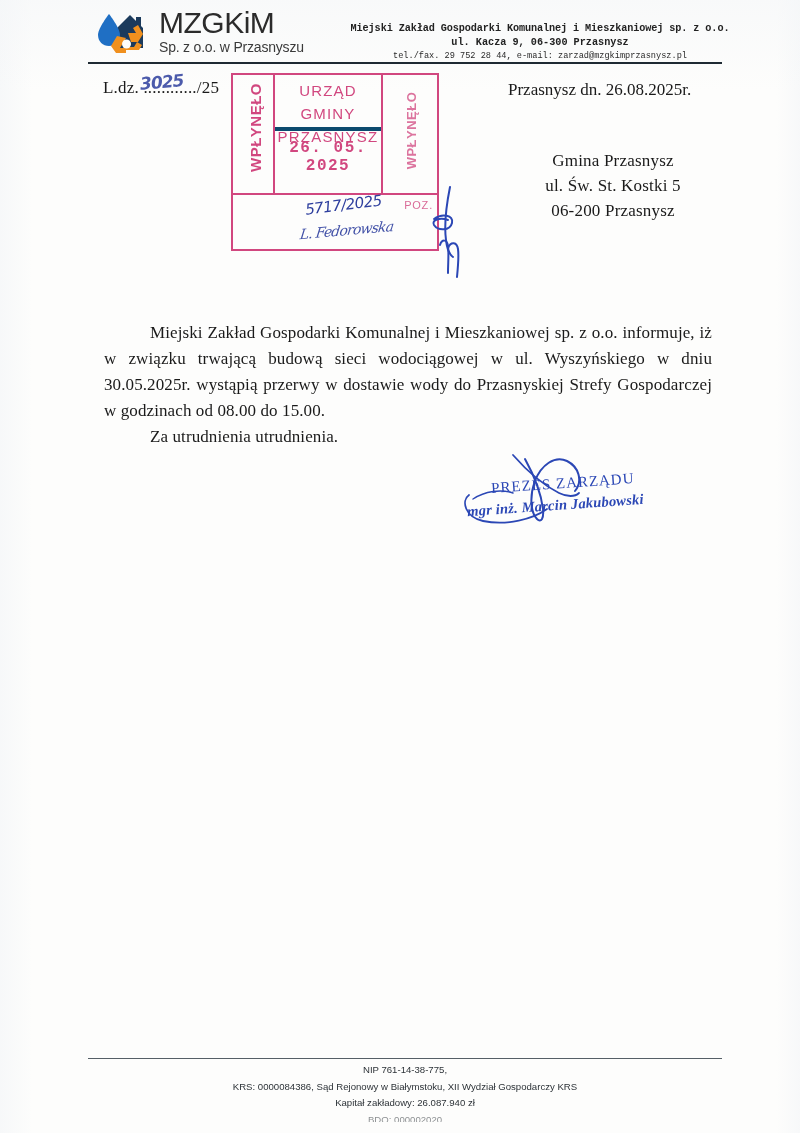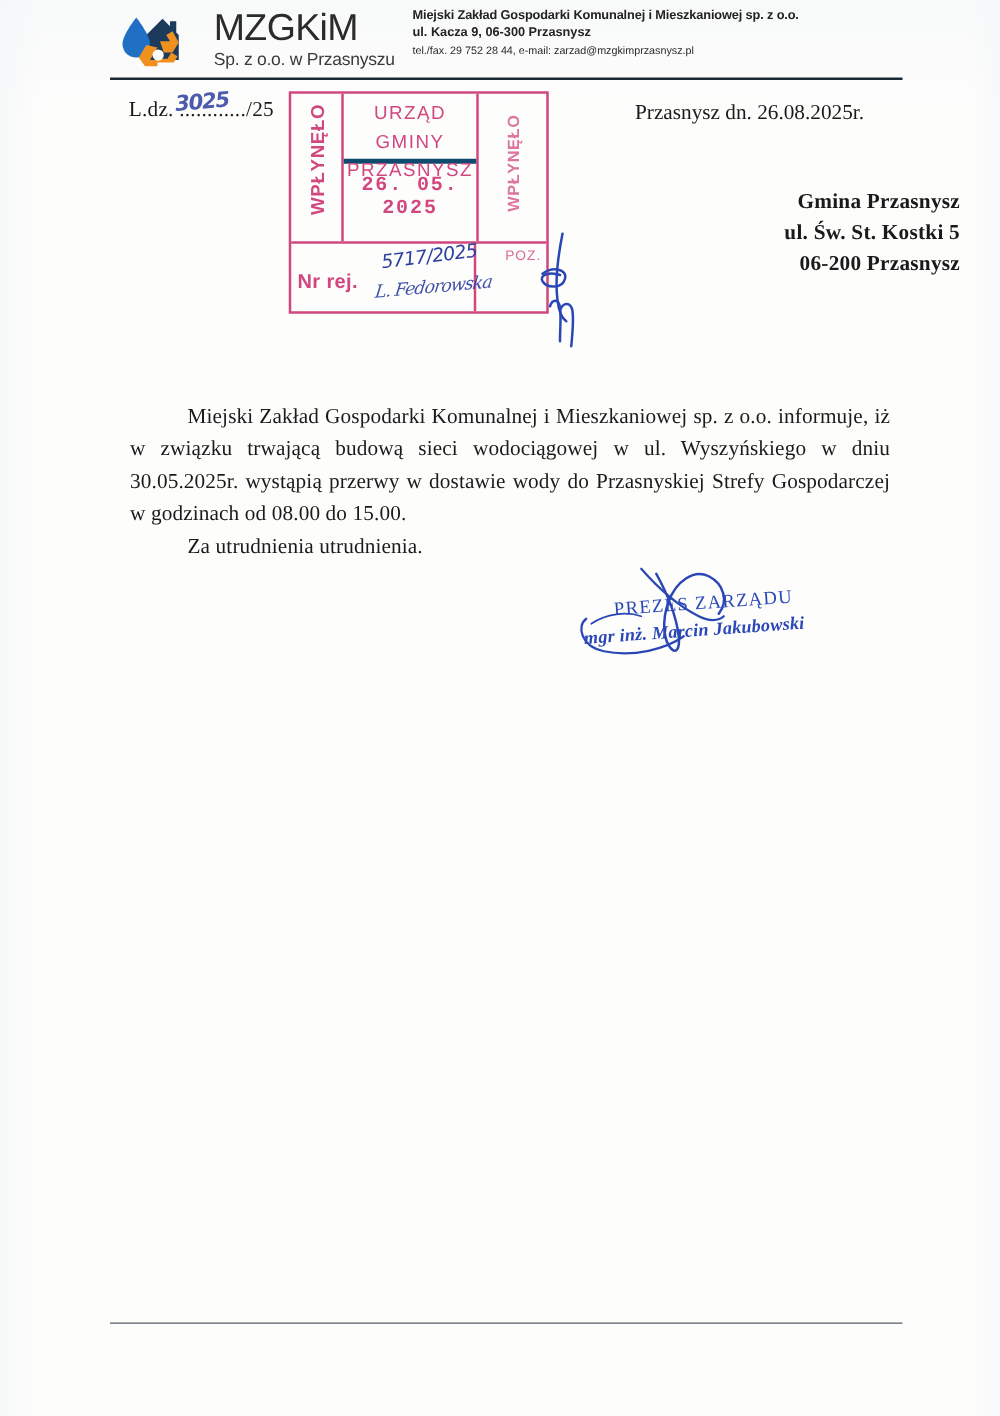--- a/index.html
+++ b/index.html
@@ -37,43 +37,44 @@
     position: absolute;
     left: 95px; top: 6px;
     display: flex; align-items: flex-start;
   }
   .logo-mark {
     position: relative;
     width: 62px; height: 50px;
     flex: 0 0 auto;
   }
   .logo-text {
-    margin-left: 14px;
+    margin-left: 2px;
     font-family: "Liberation Sans", sans-serif;
   }
   .logo-title {
     font-size: 30px;
     font-weight: 400;
     letter-spacing: -0.5px;
     color: #2b2b2b;
     line-height: 30px;
     margin-top: 2px;
   }
   .logo-sub {
     font-size: 14px;
     color: #3a3a3a;
     line-height: 16px;
     margin-top: 1px;
     letter-spacing: -0.2px;
   }
   .company-info {
     position: absolute;
-    left: 330px; top: 6px;
+    left: 330px; top: 22px;
     width: 420px;
-    font-family: Liberation Sans, sans-serif;
+    text-align: center;
+    font-family: Liberation Mono, monospace;
     color: #222;
   }
   .ci-line1 { font-size: 10.2px; font-weight: bold; line-height: 14px; letter-spacing: -0.1px;}
   .ci-line2 { font-size: 10.2px; font-weight: bold; line-height: 14px; }
   .ci-line3 { font-size: 8.6px; font-weight: normal; line-height: 13px; color: #2a2a2a;}
   .header-rule {
     position: absolute;
     left: 88px; right: 78px; top: 62px;
     height: 2px;
     background: #1e2a33;
@@ -227,24 +228,24 @@
   .stamp-signature-svg {
     position: absolute;
     left: 420px; top: 185px;
     width: 70px; height: 95px;
     pointer-events: none;
   }
 
   
   .addressee {
     position: absolute;
-    left: 498px; top: 148px;
+    left: 478px; top: 148px;
     width: 270px;
-    text-align: right;
-    font-weight: bold;
+    text-align: center;
+    font-weight: normal;
     font-size: 17px;
     line-height: 25px;
     letter-spacing: 0.2px;
   }
 
   
   .body-text {
     position: absolute;
     left: 104px; top: 320px;
     width: 608px;
@@ -364,23 +365,20 @@
       <div class="stamp-office">
         <div>URZĄD GMINY</div>
         <div>PRZASNYSZ</div>
       </div>
       <div class="stamp-date">26. 05. 2025</div>
     </div>
     <div class="stamp-col-right">
       <div class="stamp-wydzial">WPŁYNĘŁO</div>
     </div>
     <div class="stamp-bottom">
-      <div class="stamp-nrrej-cell">
-        <div class="stamp-nrrej">Nr rej.</div>
-      </div>
       <div class="stamp-poz">POZ.</div>
     </div>
   </div>
   <div class="hand-rej-num">5717/2025</div>
   <div class="hand-rej-sig">L. Fedorowska</div>
   <svg class="stamp-signature-svg" viewBox="0 0 70 95">
     <path d="M30 2 C26 22 24 40 26 55 C27 64 30 70 33 72" stroke="#2b47b5" stroke-width="2" fill="none" stroke-linecap="round"></path>
     <path d="M14 34 C22 28 34 30 32 38 C30 46 18 46 14 40 C11 35 20 32 28 35" stroke="#2b47b5" stroke-width="2" fill="none" stroke-linecap="round"></path>
     <path d="M20 60 C22 54 27 54 28 61 C29 68 28 78 28 88" stroke="#2b47b5" stroke-width="2" fill="none" stroke-linecap="round"></path>
     <path d="M28 63 C31 56 37 57 38 64 C39 71 38 82 37 92" stroke="#2b47b5" stroke-width="2" fill="none" stroke-linecap="round"></path>
@@ -402,13 +400,19 @@
       <path d="M70 12 C80 30 86 46 88 62 C89 72 86 76 82 72 C76 66 74 50 80 34 C86 18 100 8 112 14 C124 20 128 34 120 44" stroke="#2b47b5" stroke-width="2" fill="none" stroke-linecap="round"></path>
       <path d="M58 8 C72 24 88 38 104 46 C112 50 120 50 124 46" stroke="#2b47b5" stroke-width="1.8" fill="none" stroke-linecap="round"></path>
       <path d="M14 48 C6 54 10 70 28 74 C52 79 78 72 92 62" stroke="#2b47b5" stroke-width="1.8" fill="none" stroke-linecap="round"></path>
       <path d="M18 52 C30 44 46 42 58 46" stroke="#2b47b5" stroke-width="1.4" fill="none" stroke-linecap="round"></path>
     </svg>
     <div class="sig-title">PREZES ZARZĄDU</div>
     <div class="sig-name">mgr inż. Marcin Jakubowski</div>
   </div>
 
   <div class="footer-rule"></div>
+  <div class="footer">
+    <div>NIP 761-14-38-775,</div>
+    <div>KRS: 0000084386, Sąd Rejonowy w Białymstoku, XII Wydział Gospodarczy KRS</div>
+    <div>Kapitał zakładowy: 26.087.940 zł</div>
+    <div class="footer-clip">BDO: 000002020</div>
+  </div>
 </div>
 
 </body></html>

